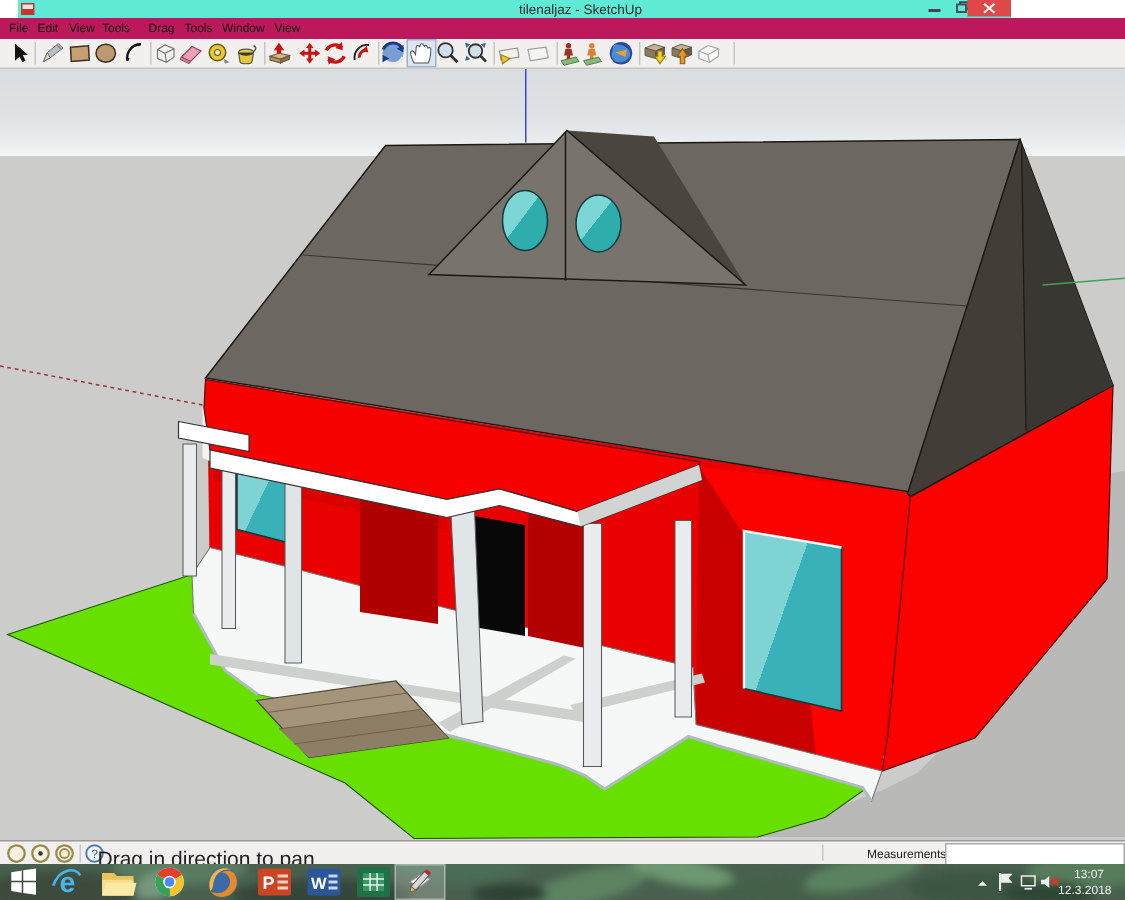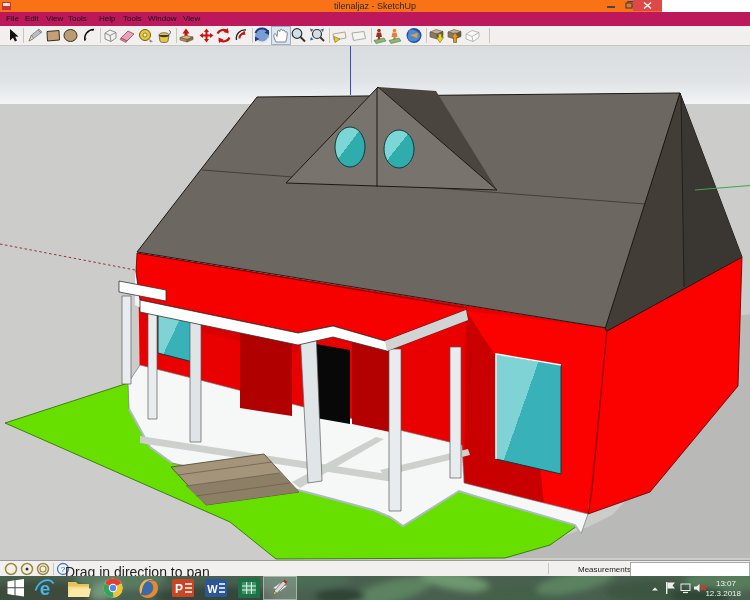--- a/index.html
+++ b/index.html
@@ -1,17 +1,17 @@
 <!DOCTYPE html>
 <html><head>
 <meta charset="utf-8">
 <style>
 html,body{margin:0;padding:0}
 #app{position:relative;width:750px;height:600px;overflow:hidden;font-family:"Liberation Sans",sans-serif;background:#fff}
-#titlebar{position:absolute;left:0;top:0;width:662px;height:12px;background:#f97316}
+#titlebar{position:absolute;left:12px;top:0;width:662px;height:12px;background:#5eead4}
 #title{position:absolute;left:0;top:0;width:750px;text-align:center;font-size:9px;line-height:12px;color:#2a2a2a}
 #closebtn{position:absolute;right:0;top:0;width:29px;height:11px;background:#dd4949}
 #menubar{position:absolute;left:0;top:12px;width:750px;height:14px;background:#be185d;font-size:8px;color:#111}
 .mi{position:absolute;top:2px}
 #toolbar{position:absolute;left:0;top:26px;width:750px;height:19px;background:#f1f0ee;border-bottom:1px solid #c9c6c0}
 #viewport{position:absolute;left:0;top:46px;width:750px;height:514px}
 #statusbar{position:absolute;left:0;top:560px;width:750px;height:16px;background:#f1f0ee;border-top:1px solid #9a9a9a;font-size:9px;color:#222}
 #taskbar{position:absolute;left:0;top:576px;width:750px;height:24px;background:#44503f}
 </style>
 </head>
@@ -33,21 +33,21 @@
     <div id="closebtn"></div>
     <svg style="position:absolute;right:0;top:0" width="29" height="11" viewBox="0 0 29 11">
         <path d="M11 2.5 L18 8.5 M18 2.5 L11 8.5" stroke="#fff" stroke-width="1.4"></path>
       </svg>
   </div>
   <div id="menubar">
     <span class="mi" style="left:6px">File</span>
     <span class="mi" style="left:25px">Edit</span>
     <span class="mi" style="left:46px">View</span>
     <span class="mi" style="left:68px">Tools</span>
-    <span class="mi" style="left:99px">Help</span>
+    <span class="mi" style="left:99px">Drag</span>
     <span class="mi" style="left:123px">Tools</span>
     <span class="mi" style="left:148px">Window</span>
     <span class="mi" style="left:183px">View</span>
   </div>
   <div id="toolbar">
   <svg width="750" height="19" viewBox="0 0 750 19">
     <g id="tbicons">
 
       <g stroke="#c8c5bf">
         <line x1="23.5" y1="2" x2="23.5" y2="17"></line>

